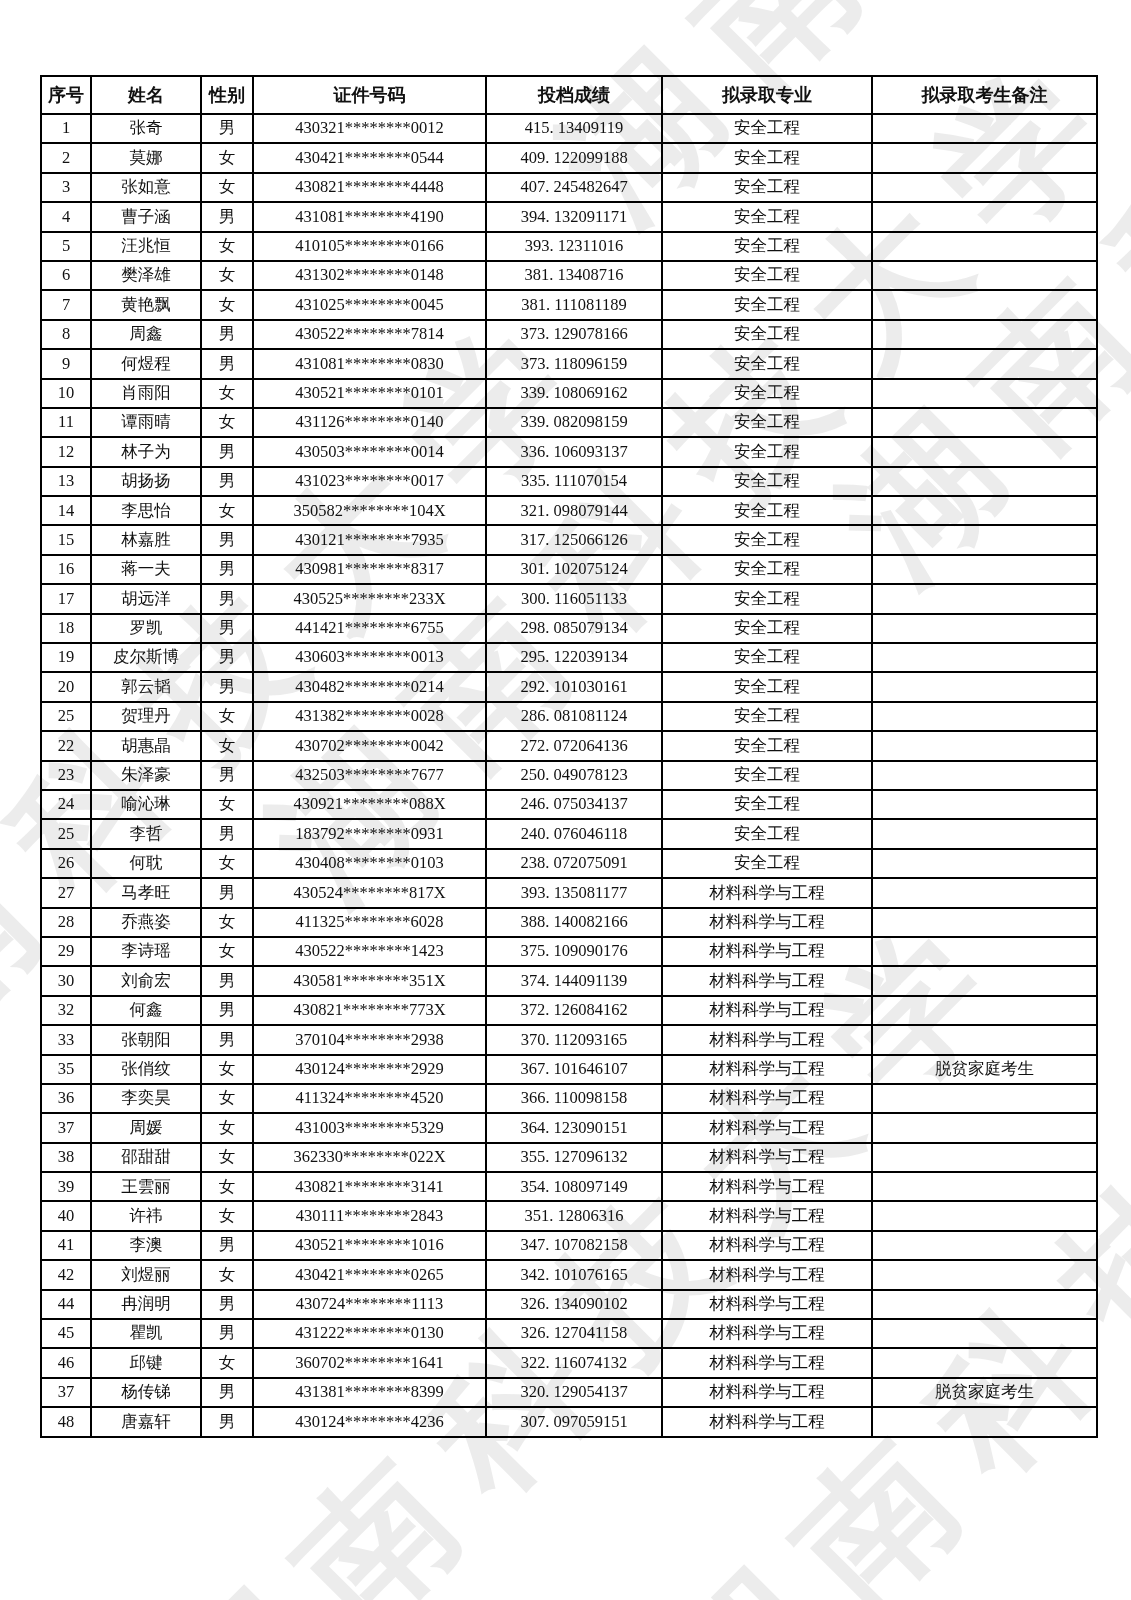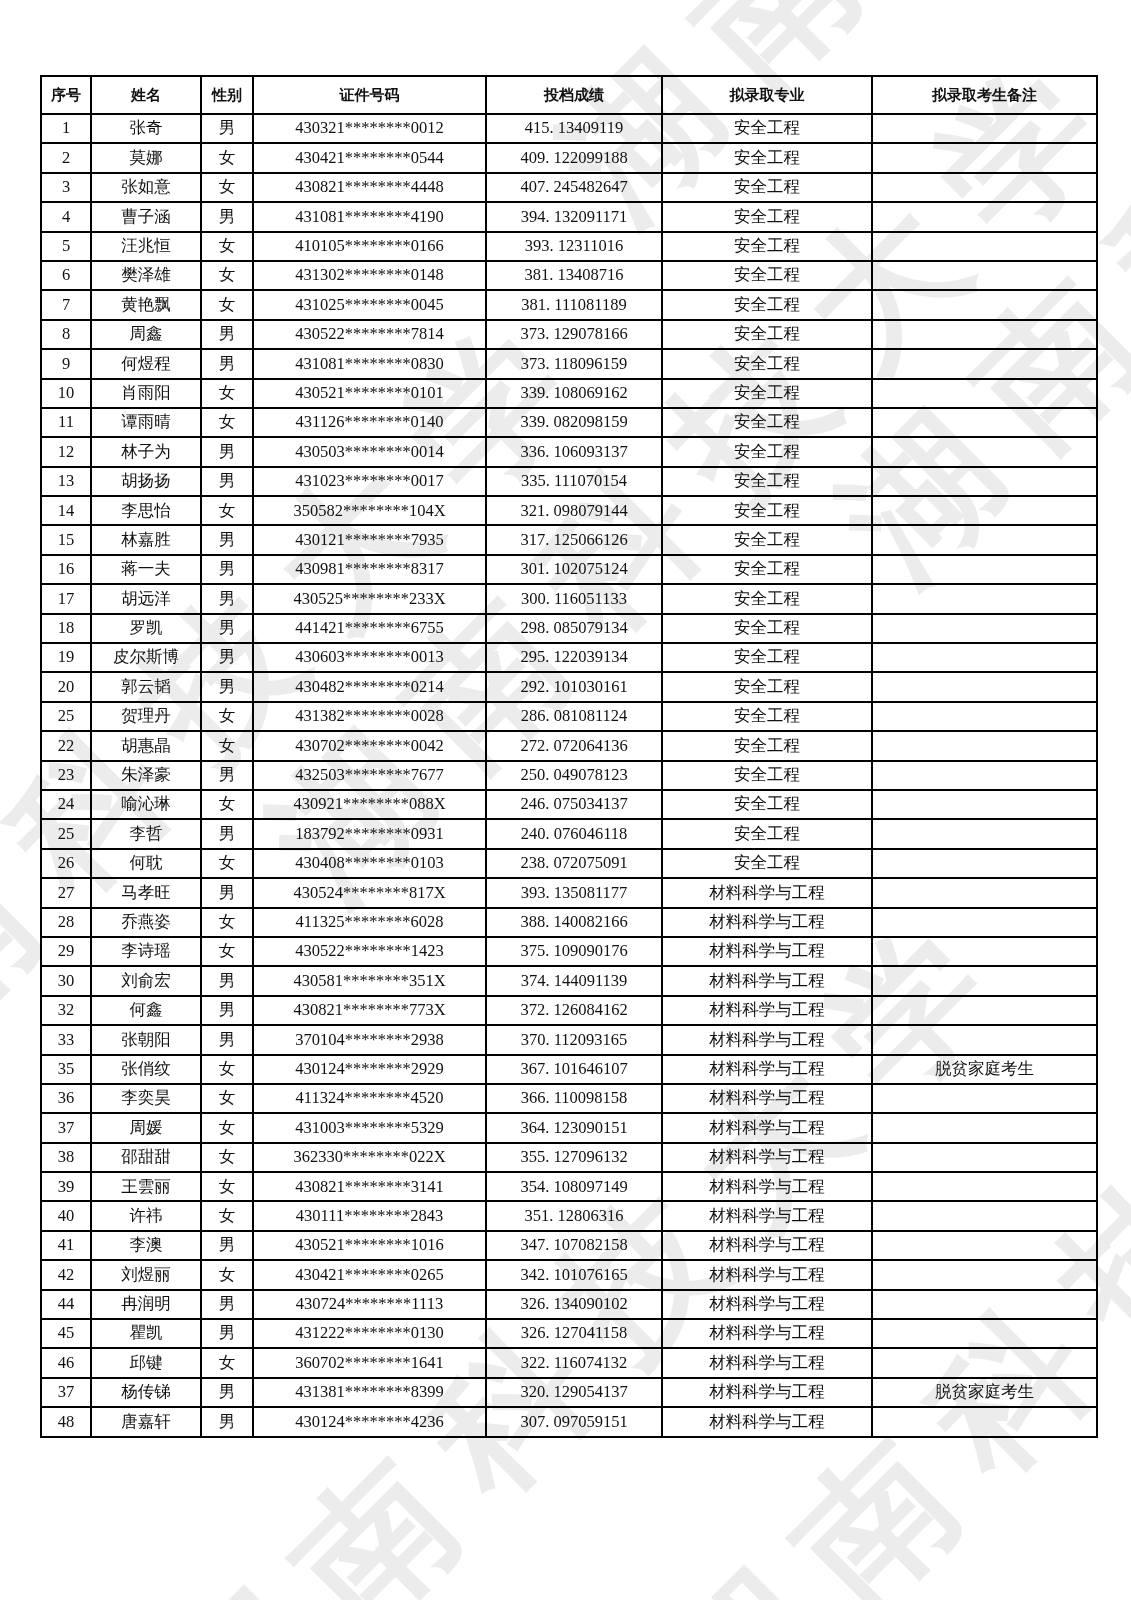--- a/index.html
+++ b/index.html
@@ -47,21 +47,21 @@
     border: 2px solid #000000;
     text-align: center;
     vertical-align: middle;
     padding: 0;
     overflow: hidden;
     white-space: nowrap;
     background: transparent;
   }
   .admission-table thead th {
     height: 36px;
-    font-size: 15px;
+    font-size: 18px;
     font-weight: bold;
   }
   .admission-table tbody td {
     height: 27.4px;
     font-size: 16.5px;
     font-weight: normal;
     line-height: 1;
   }
 </style>
 </head>

